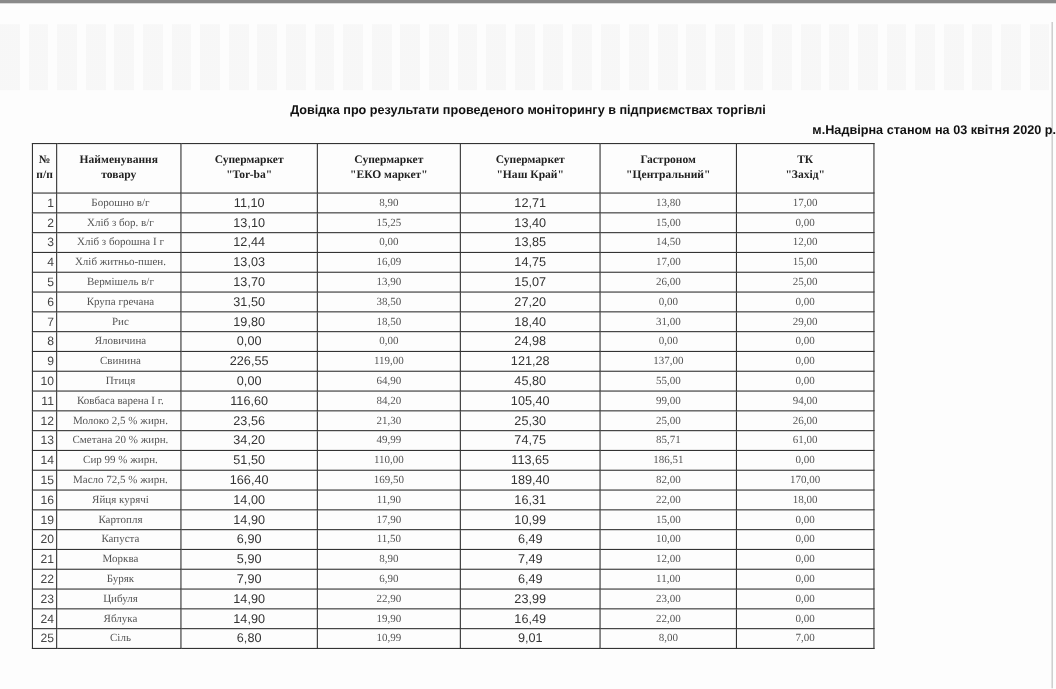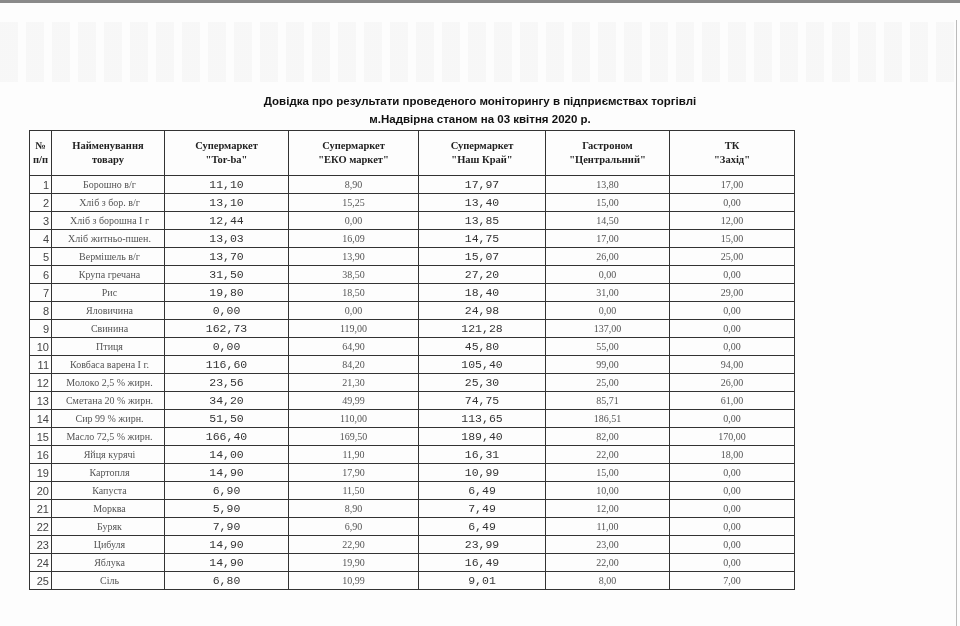--- a/index.html
+++ b/index.html
@@ -38,21 +38,21 @@
     .title {
       position: absolute;
       left: 0; width: 960px;
       text-align: center;
       font-family: "Liberation Sans", sans-serif;
       font-weight: bold;
       font-size: 11.5px;
       color: #111;
     }
     .title.l1 { top: 95px; }
-    .title.l2 { top: 113px; }
+    .title.l2 { top: 113px; text-align: right; }
     table {
       position: absolute;
       left: 29px;
       top: 130px;
       border-collapse: collapse;
       table-layout: fixed;
       width: 765px;
     }
     th, td {
       border: 1px solid #333;
@@ -85,21 +85,21 @@
       padding-left: 3px;
       font-size: 10px;
       color: #555;
     }
     td.val {
       text-align: center;
       font-size: 10px;
       color: #555;
     }
     td.val.sans {
-      font-family: Liberation Mono, monospace;
+      font-family: Liberation Sans, sans-serif;
       font-size: 11.5px;
       color: #333;
     }
     col.c-num { width: 22px; }
     col.c-name { width: 113px; }
     col.c-s1 { width: 124px; }
     col.c-s2 { width: 130px; }
     col.c-s3 { width: 127px; }
     col.c-s4 { width: 124px; }
     col.c-s5 { width: 125px; }
@@ -155,21 +155,21 @@
         <div>"Захід"</div>
       </th>
     </tr>
   </thead>
   <tbody id="table-body">
       <tr>
         <td class="num">1</td>
         <td class="name">Борошно в/г</td>
         <td class="val sans">11,10</td>
         <td class="val">8,90</td>
-        <td class="val sans">17,97</td>
+        <td class="val sans">12,71</td>
         <td class="val">13,80</td>
         <td class="val">17,00</td>
       </tr>
       <tr>
         <td class="num">2</td>
         <td class="name">Хліб з бор. в/г</td>
         <td class="val sans">13,10</td>
         <td class="val">15,25</td>
         <td class="val sans">13,40</td>
         <td class="val">15,00</td>
@@ -225,21 +225,21 @@
         <td class="name">Яловичина</td>
         <td class="val sans">0,00</td>
         <td class="val">0,00</td>
         <td class="val sans">24,98</td>
         <td class="val">0,00</td>
         <td class="val">0,00</td>
       </tr>
       <tr>
         <td class="num">9</td>
         <td class="name">Свинина</td>
-        <td class="val sans">162,73</td>
+        <td class="val sans">226,55</td>
         <td class="val">119,00</td>
         <td class="val sans">121,28</td>
         <td class="val">137,00</td>
         <td class="val">0,00</td>
       </tr>
       <tr>
         <td class="num">10</td>
         <td class="name">Птиця</td>
         <td class="val sans">0,00</td>
         <td class="val">64,90</td>

